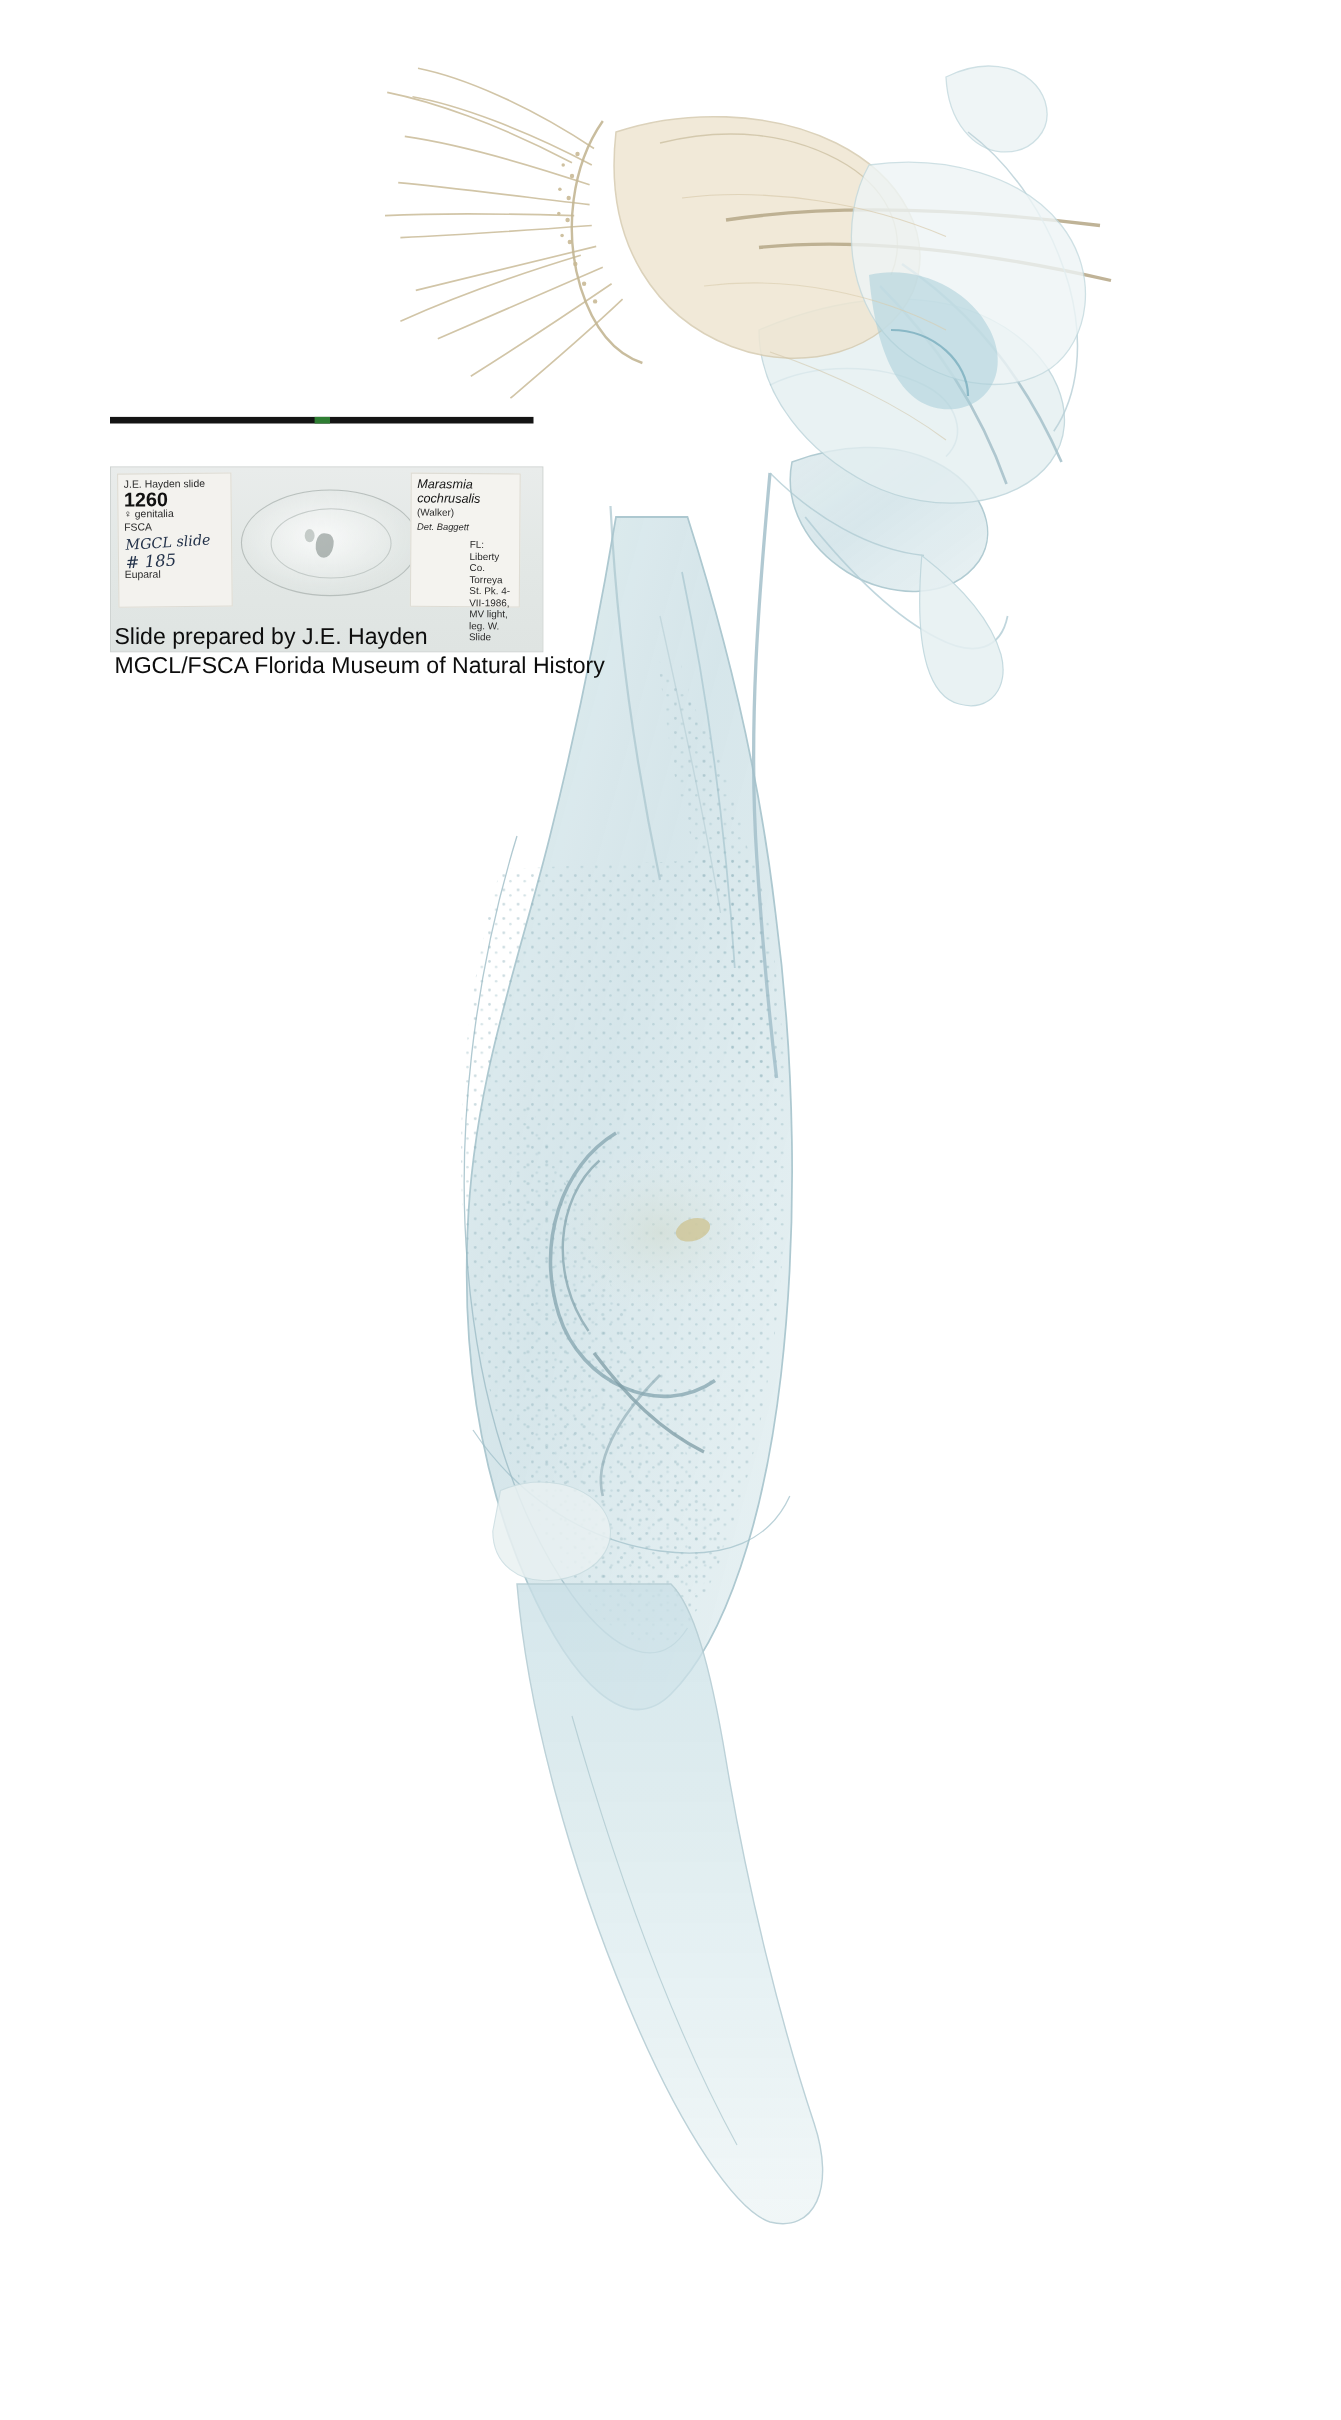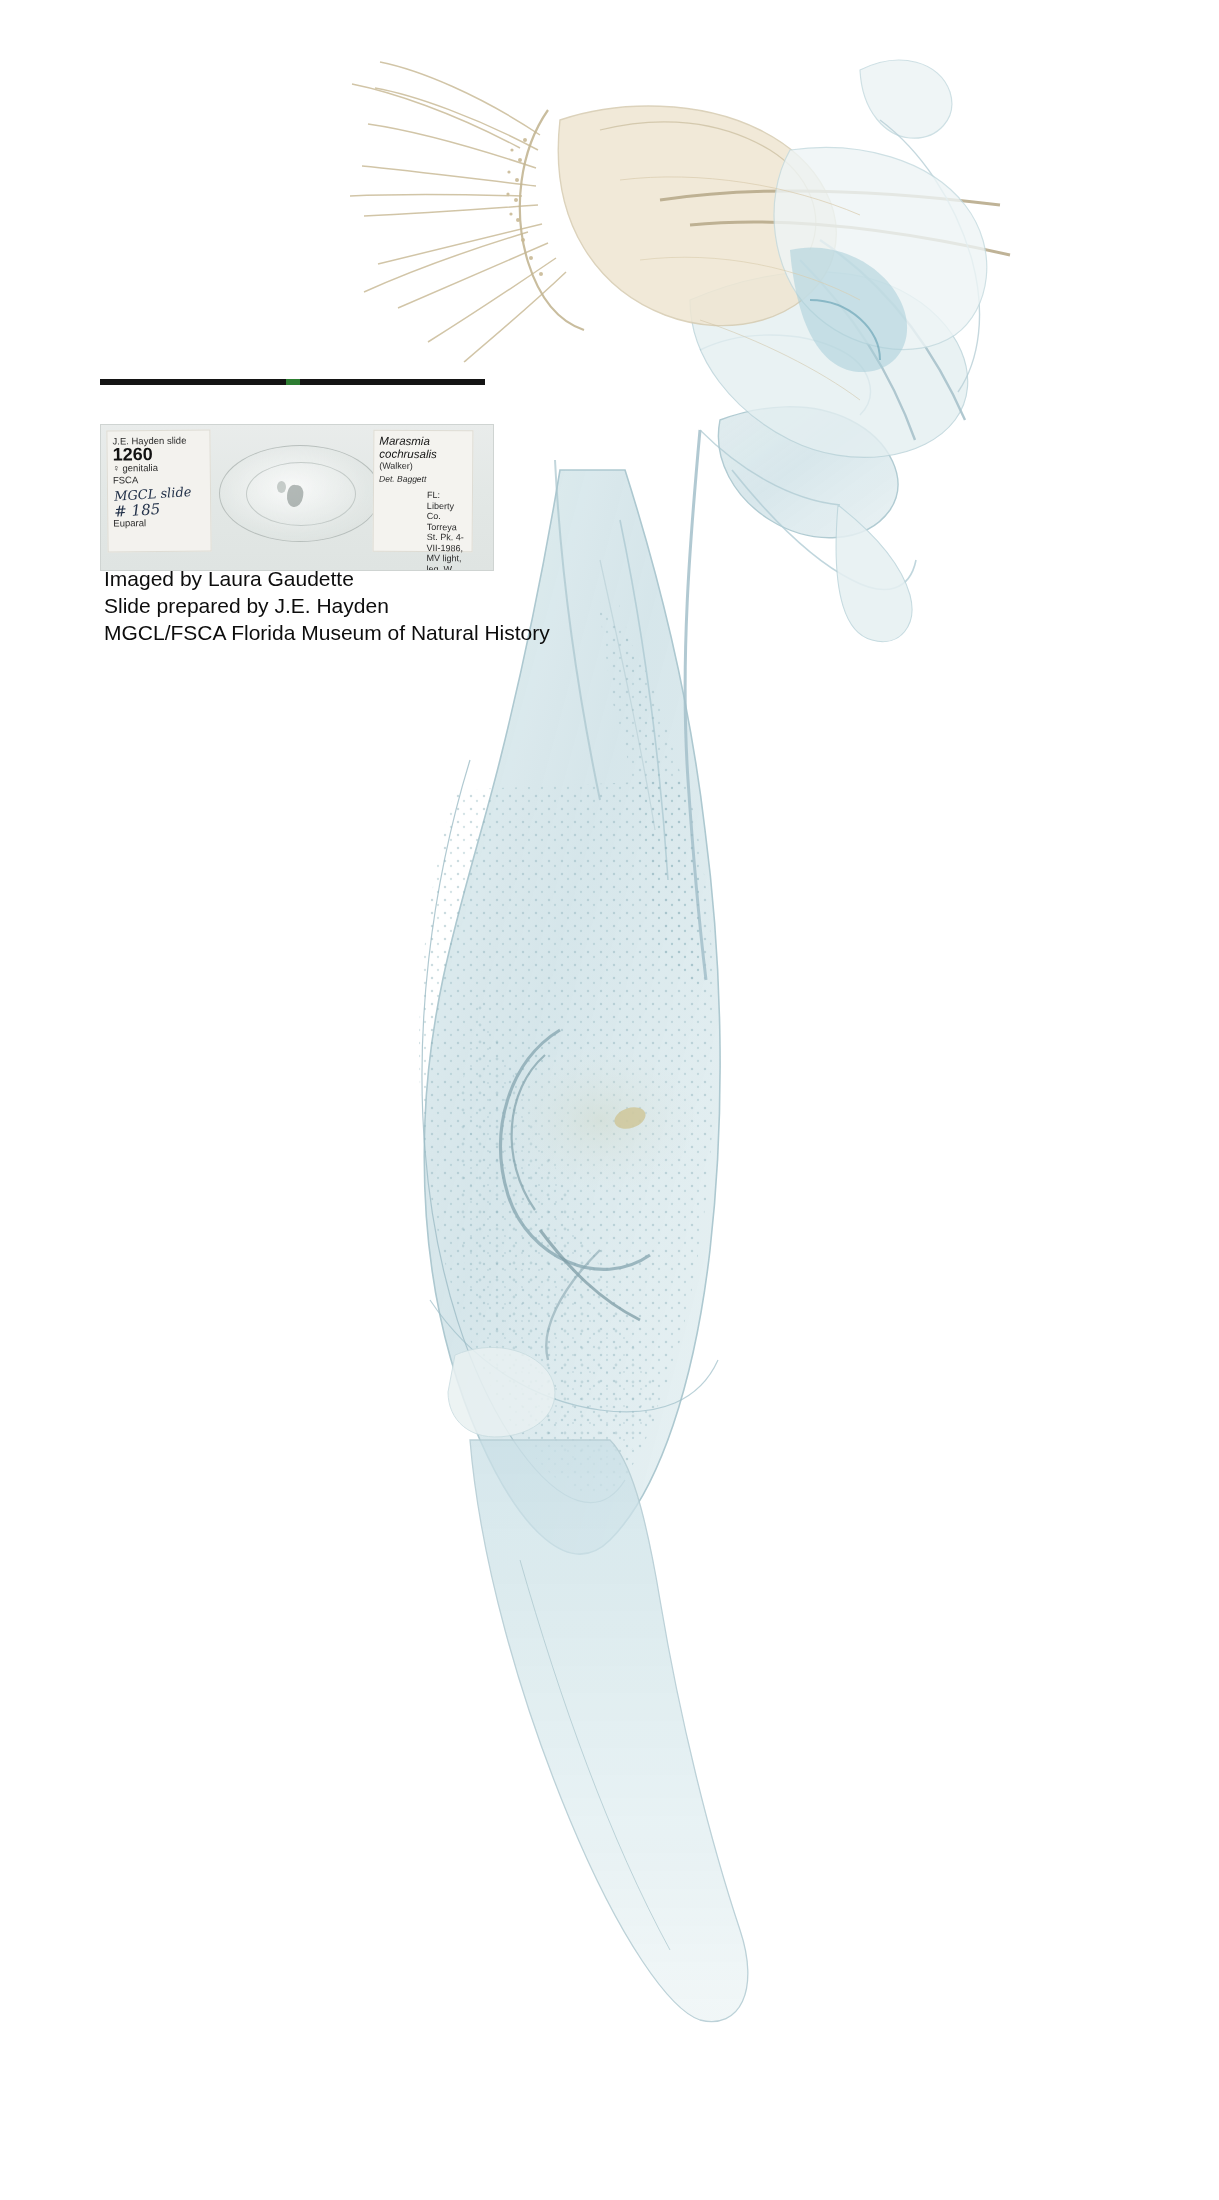--- a/index.html
+++ b/index.html
@@ -10,21 +10,21 @@
   #specimen{position:absolute;left:0;top:0;width:1219px;height:2200px;pointer-events:none;}
 
   
   .scalebar-wrap{position:absolute;left:100px;top:370px;width:390px;}
   .scalebar-label{text-align:center;font-size:25px;letter-spacing:.5px;color:#1a1a1a;
                   font-family:"Liberation Sans", sans-serif;}
   .scalebar-line{margin-top:9px;height:6px;background:#141414;width:385px;position:relative;}
   .scalebar-tick{position:absolute;left:186px;top:0;width:14px;height:6px;background:#2e7d32;}
 
   
-  .slide-photo{position:absolute;left:100px;top:424px;width:394px;height:147px;
+  .slide-photo{position:absolute;left:100px;top:424px;width:394px;height:169px;
                background:linear-gradient(180deg,#e9eceb 0%,#e3e8e6 45%,#dfe4e2 100%);
                border:1px solid #cfd4d2;box-sizing:border-box;overflow:hidden;}
   .slide-left-label{position:absolute;left:6px;top:5px;width:104px;height:122px;
                     background:#f3f2ee;border:1px solid #dedcd4;box-sizing:border-box;
                     padding:4px 5px;transform:rotate(-0.6deg);}
   .slide-left-label .ln{font-size:9.5px;line-height:12px;color:#2a2a2a;}
   .slide-left-label .num{font-size:18px;font-weight:bold;line-height:15px;color:#111;}
   .handwrite{font-family:"DejaVu Serif", serif;font-style:italic;font-size:13px;
              line-height:15px;color:#23324a;transform:rotate(-3deg);display:block;
              margin-left:1px;}
@@ -223,16 +223,15 @@
     <div class="sub">(Walker)</div>
     <div class="det">Det. Baggett</div>
     <div class="loc">FL: Liberty Co.</div>
     <div class="loc" style="margin-top:0">Torreya St. Pk. 4-</div>
     <div class="loc" style="margin-top:0">VII-1986, MV light,</div>
     <div class="loc" style="margin-top:0">leg. W. Slide</div>
   </div>
 </div>
 
 <div class="credits">
-  <div>Imaged by Laura Gaudette</div>
   <div>Slide prepared by J.E. Hayden</div>
   <div>MGCL/FSCA Florida Museum of Natural History</div>
 </div>
 
 </body></html>

